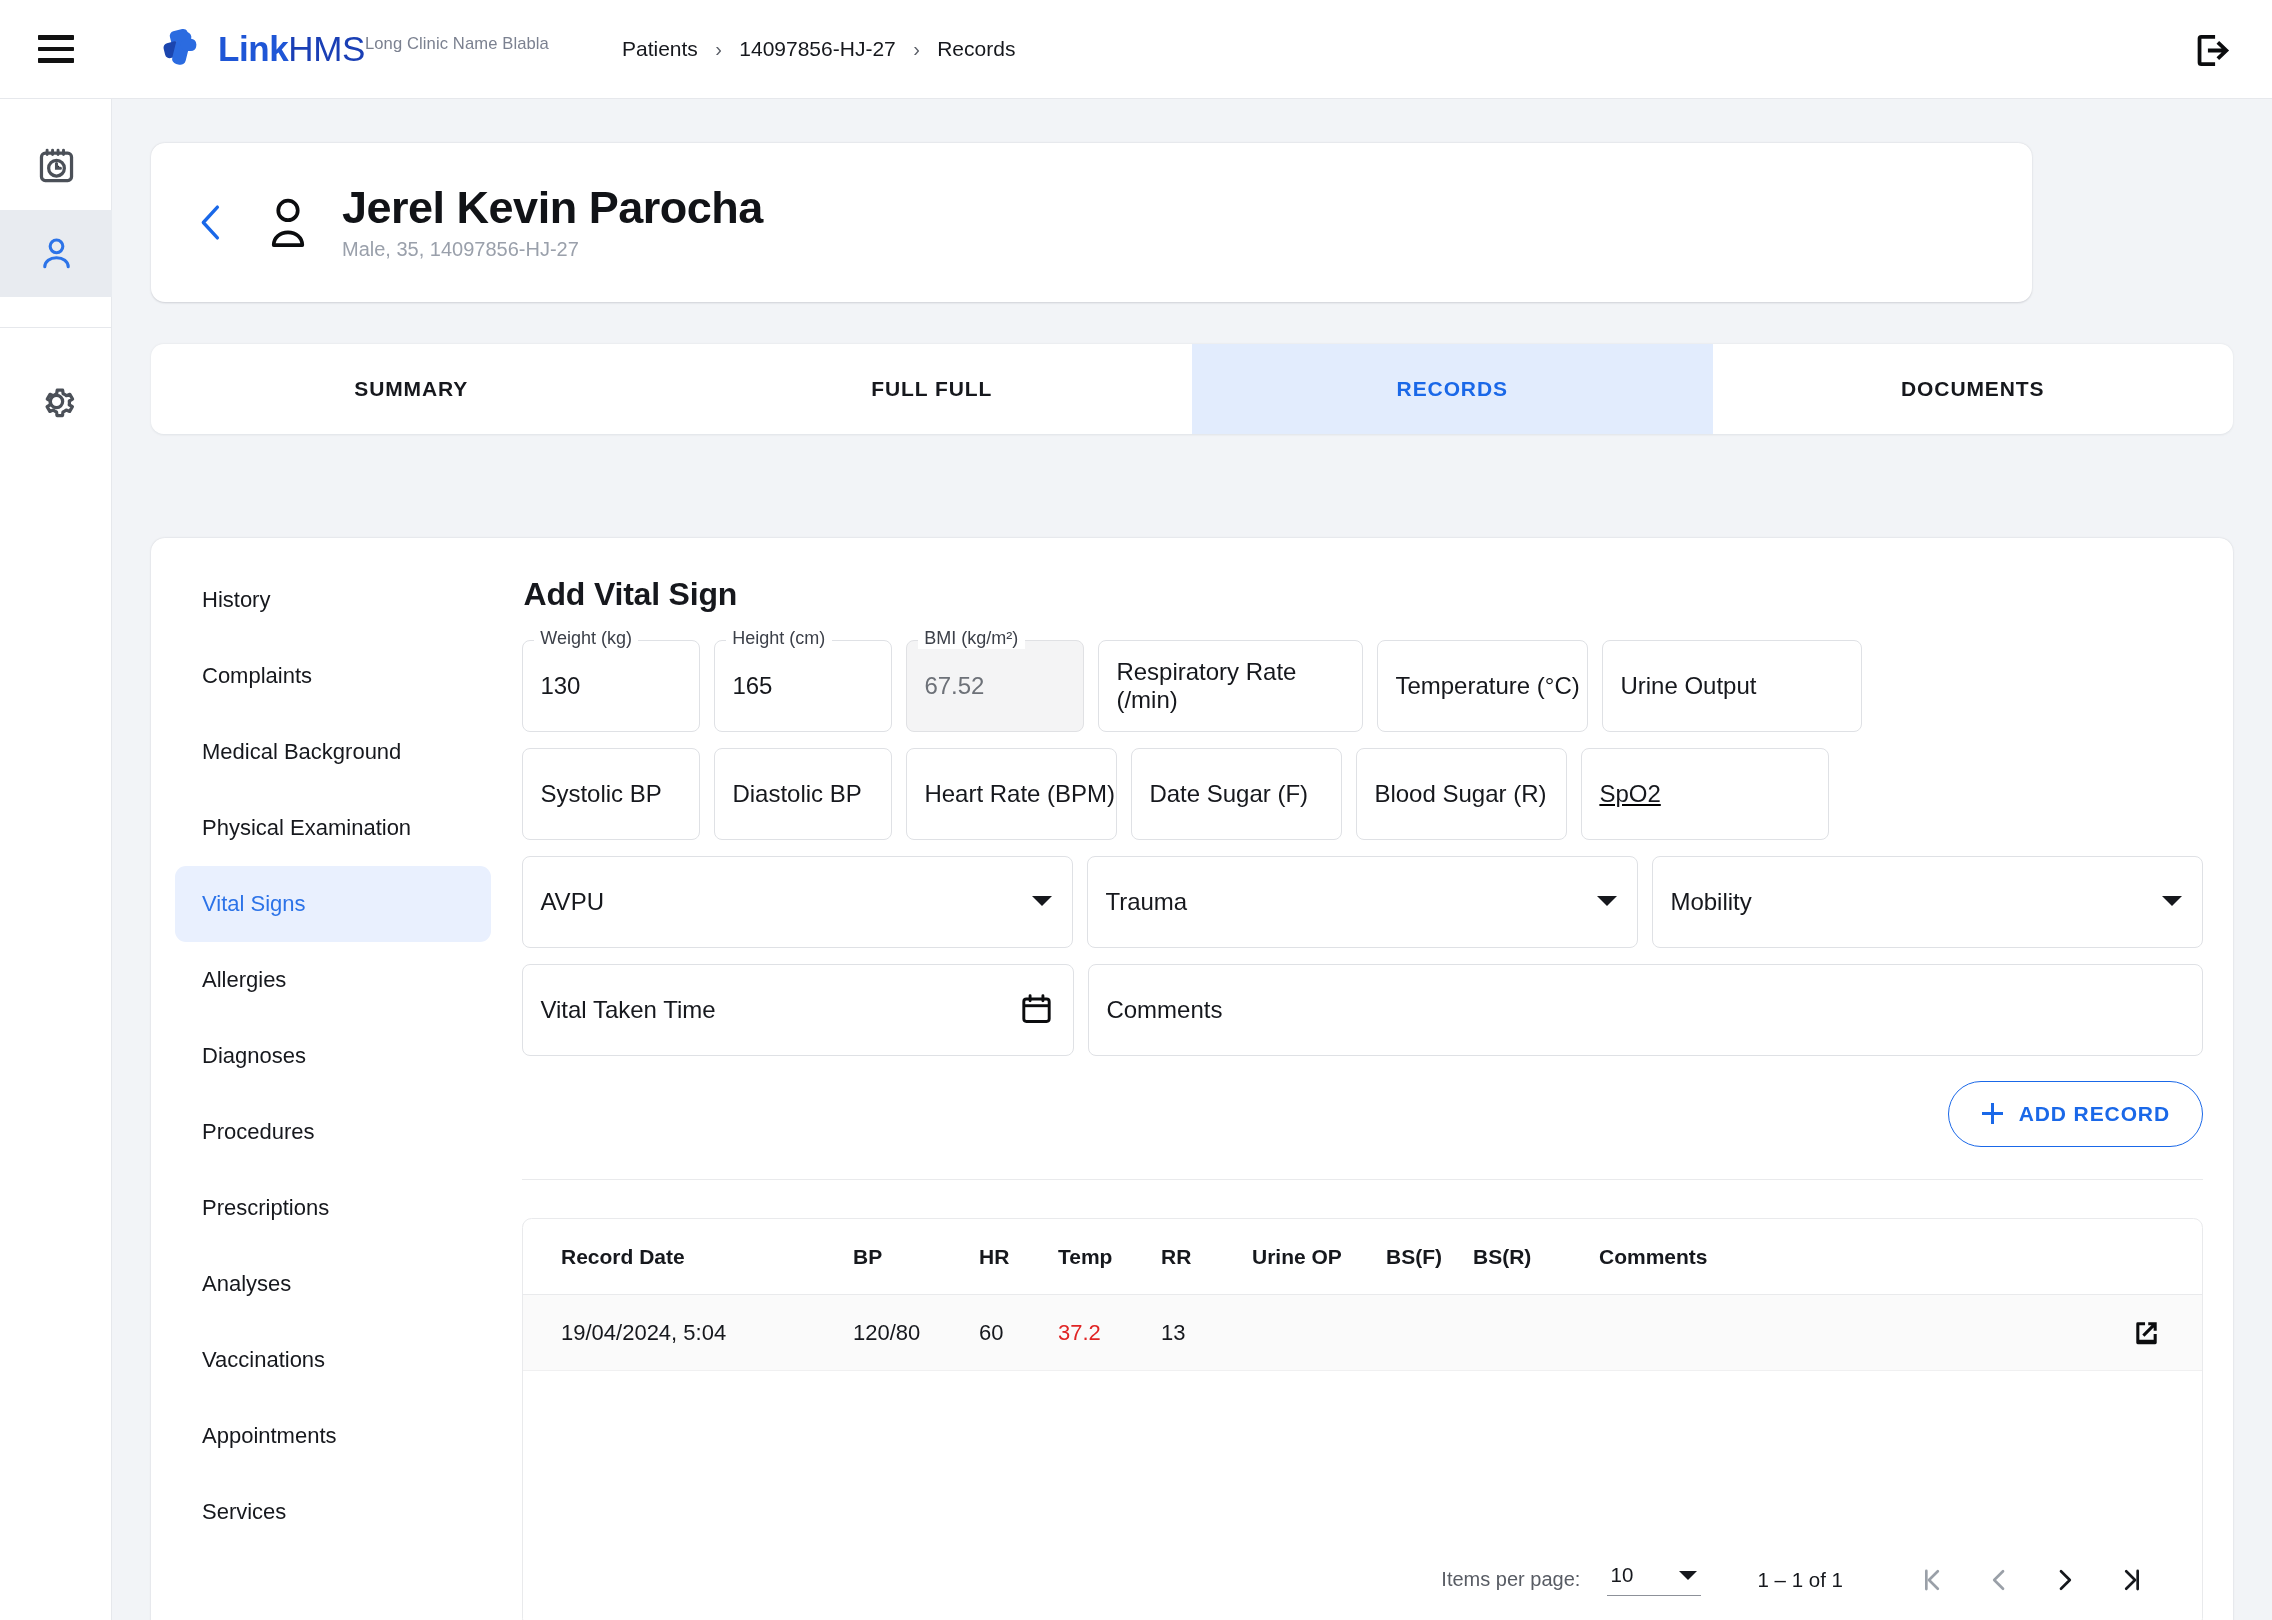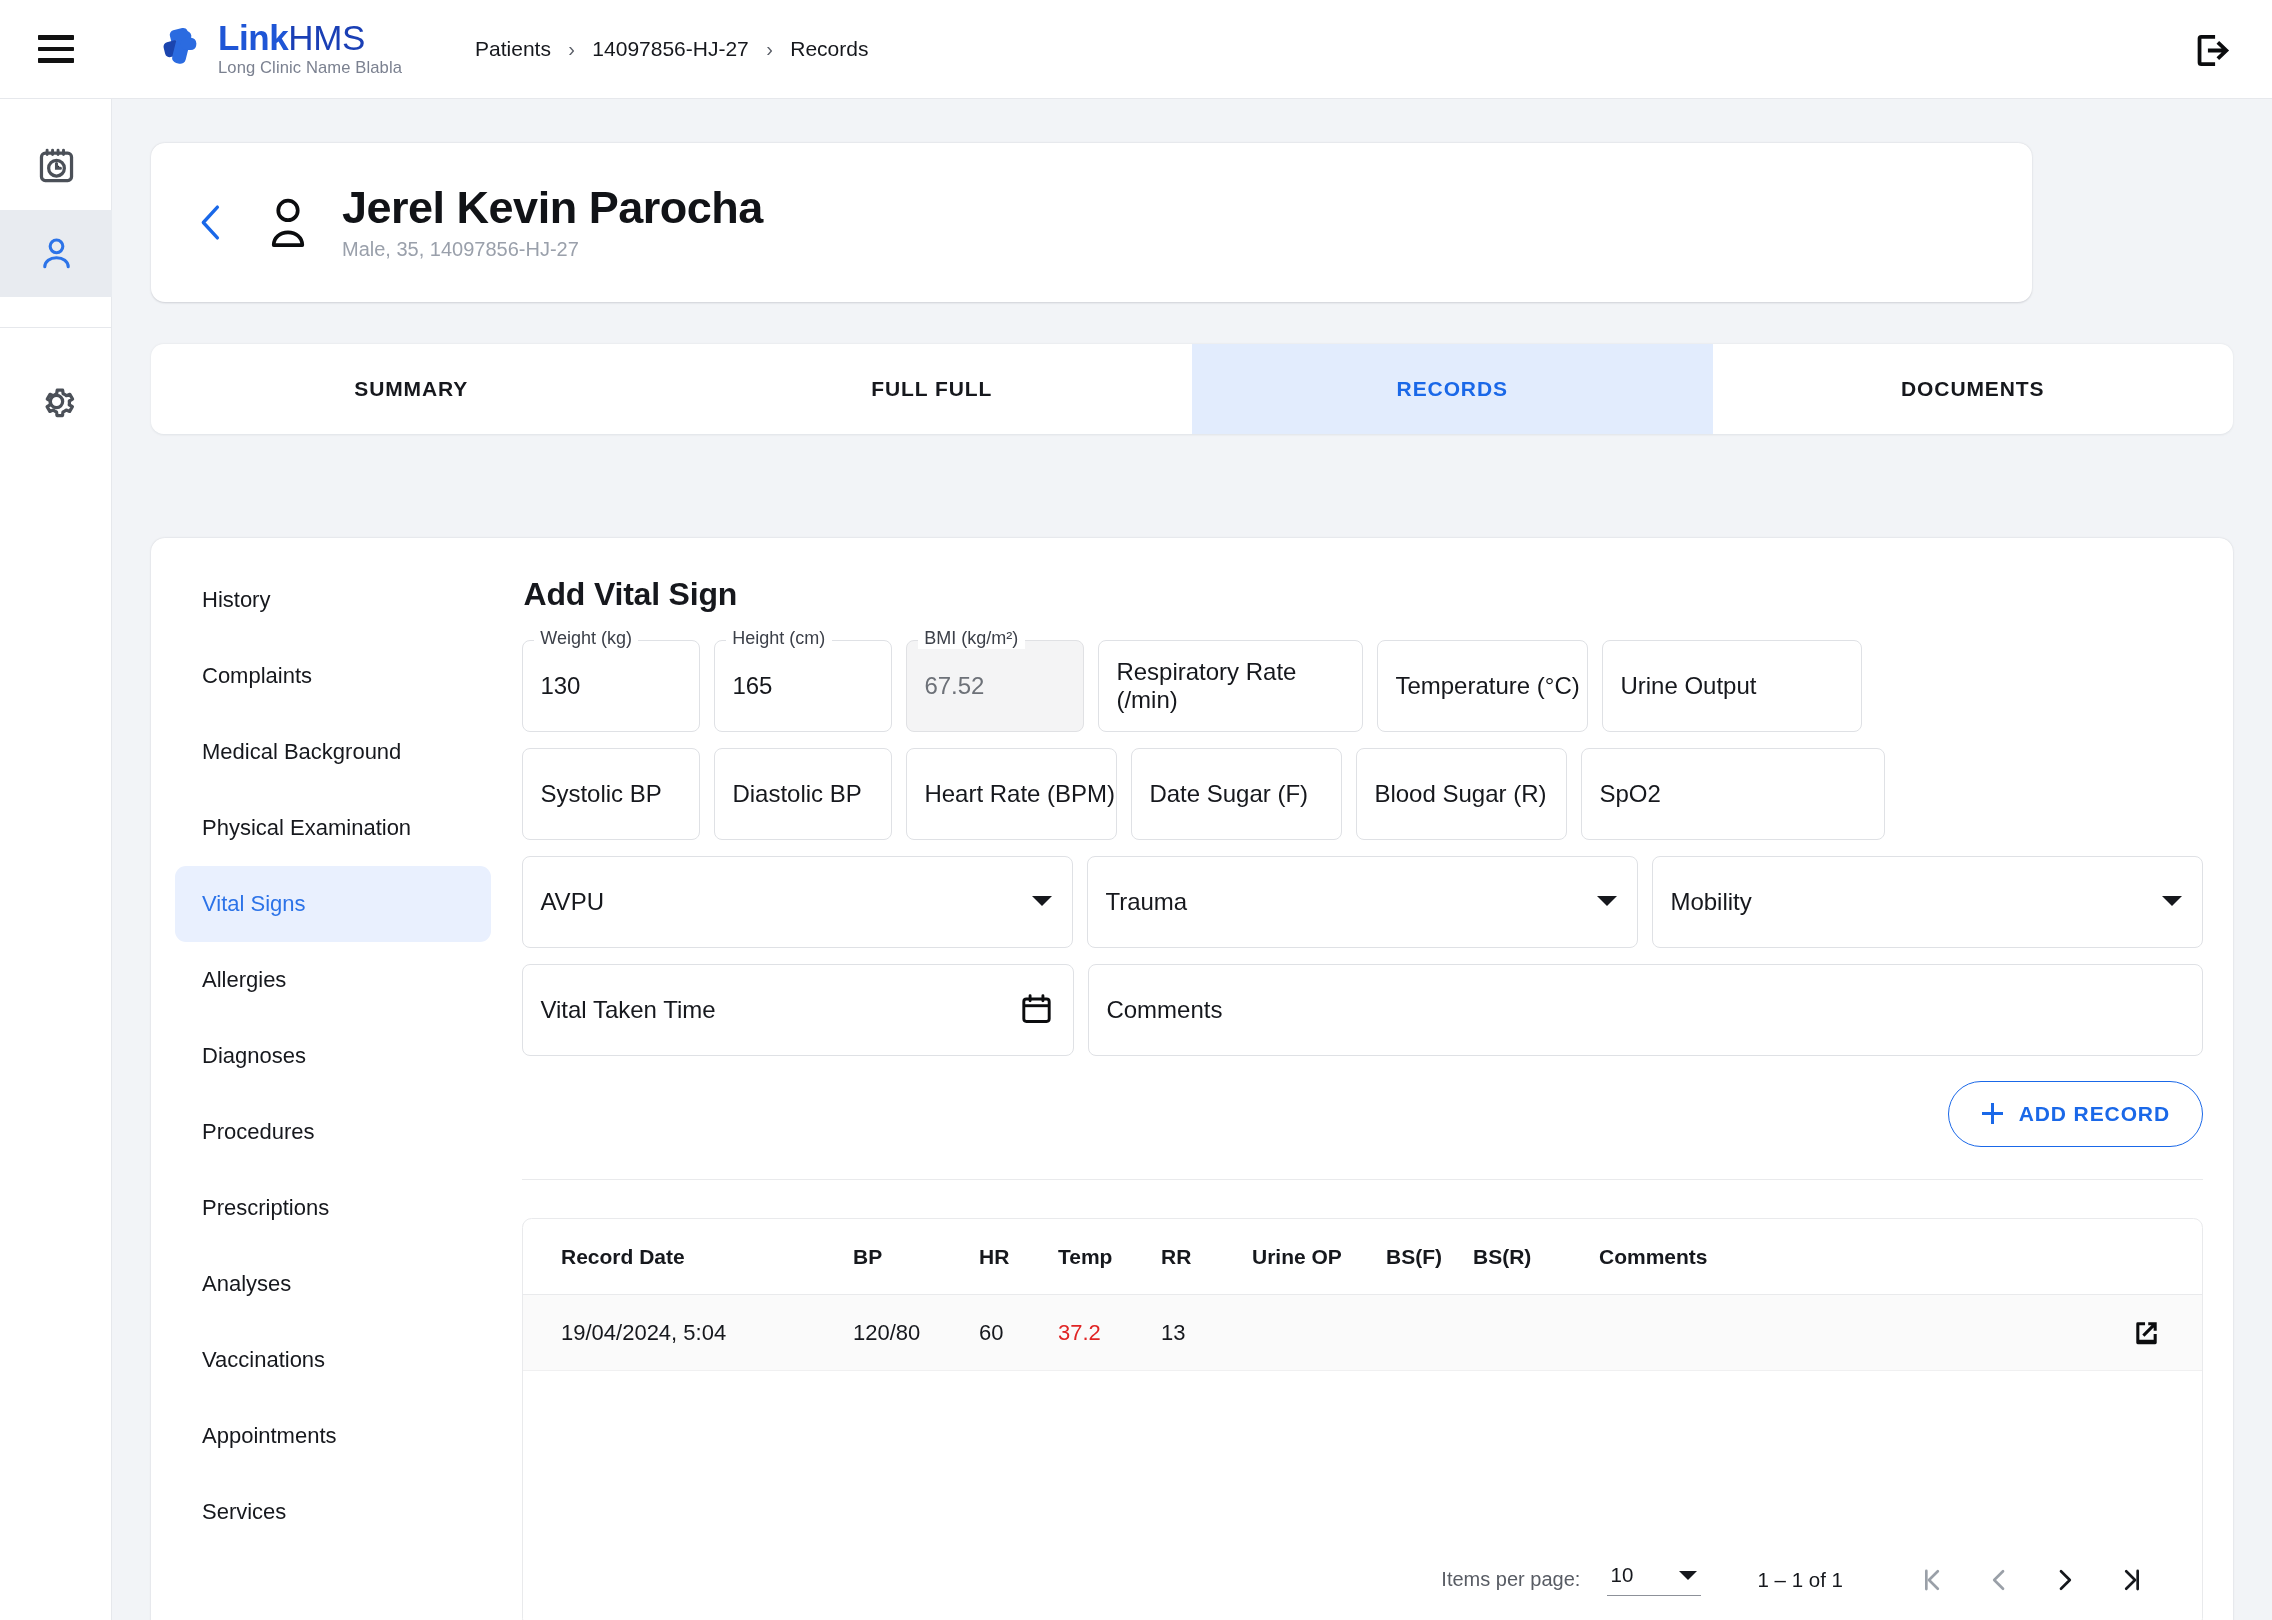--- a/index.html
+++ b/index.html
@@ -20,21 +20,21 @@
     z-index: 5;
   }
   .hamburger {
     width: 36px; margin-left: 38px; cursor: pointer;
     display: flex; flex-direction: column; gap: 7px;
   }
   .hamburger span { display: block; height: 4.7px; background: #111; border-radius: 0.8px; }
 
   .brand { margin-left: 84px; display: flex; align-items: center; }
   .brand-logo { width: 49px; height: 49px; margin-right: 11px; flex: none; }
-  .brand-text { display: flex; flex-direction: column; justify-content: space-between; }
+  .brand-text { display: flex; flex-direction: row; justify-content: space-between; }
   .brand-title { font-size: 35px; letter-spacing: -0.4px; line-height: 1.02; white-space: nowrap; }
   .brand-title .b1 { color: #1f56d6; font-weight: 700; }
   .brand-title .b2 { color: #1a3fb5; font-weight: 400; }
   .brand-sub { font-size: 16.6px; color: #7b8190; margin-top: 2.4px; white-space: nowrap; letter-spacing: 0.1px;}
 
   .crumbs { margin-left: 73px; display: flex; align-items: center; font-size: 21px; color: #16181d; }
   .crumbs .sep { margin: 0 17.4px; color: #5b5f68; font-size: 20px; }
   .crumb { white-space: nowrap; cursor: pointer; }
 
   .logout { position: absolute; right: 41px; top: 30px; width: 41px; height: 41px; cursor: pointer; }
@@ -108,21 +108,21 @@
   .field.disabled { background: #f4f4f5; border-color: #e0e1e4; }
   .field.disabled .val { color: #6d7178; }
 
   .f-weight, .f-height, .f-bmi { width: 178px; }
   .f-rr { width: 265px; }
   .f-temp { width: 211px; }
   .f-urine { width: 260px; }
   .f-sys, .f-dia, .f-hr, .f-bsf, .f-bsr, .f-spo2 { width: 178px; }
   .f-hr { width: 211px; }
   .f-bsf, .f-bsr { width: 211px; }
-  .f-spo2 { width: 304px; }
+  .f-spo2 { width: 248px; text-decoration: underline; }
 
   .select {
     position: relative; height: 92px; border: 1.6px solid #dfe1e5; border-radius: 8px;
     background: #fff; display: flex; align-items: center; cursor: pointer;
   }
   .select .ph { font-size: 24px; color: #16181d; padding-left: 17.4px; }
   .caret { position: absolute; right: 20.5px; top: 39px; width: 0; height: 0;
     border-left: 10.3px solid transparent; border-right: 10.3px solid transparent; border-top: 10.3px solid #16181d; }
   .f-avpu { width: 552px; }
   .f-trauma { width: 552px; }

